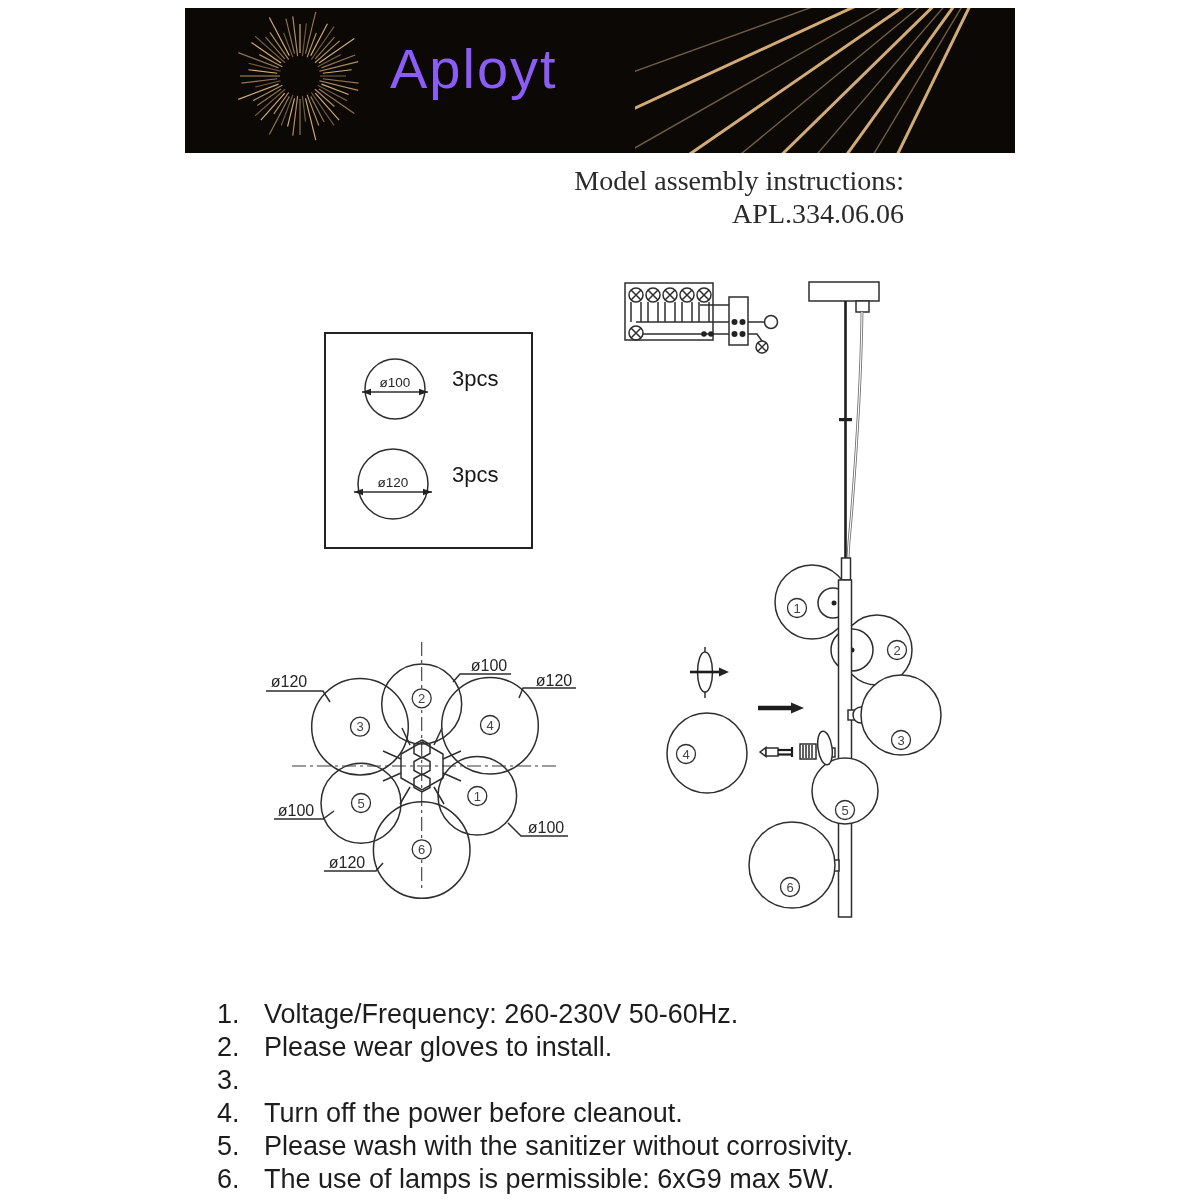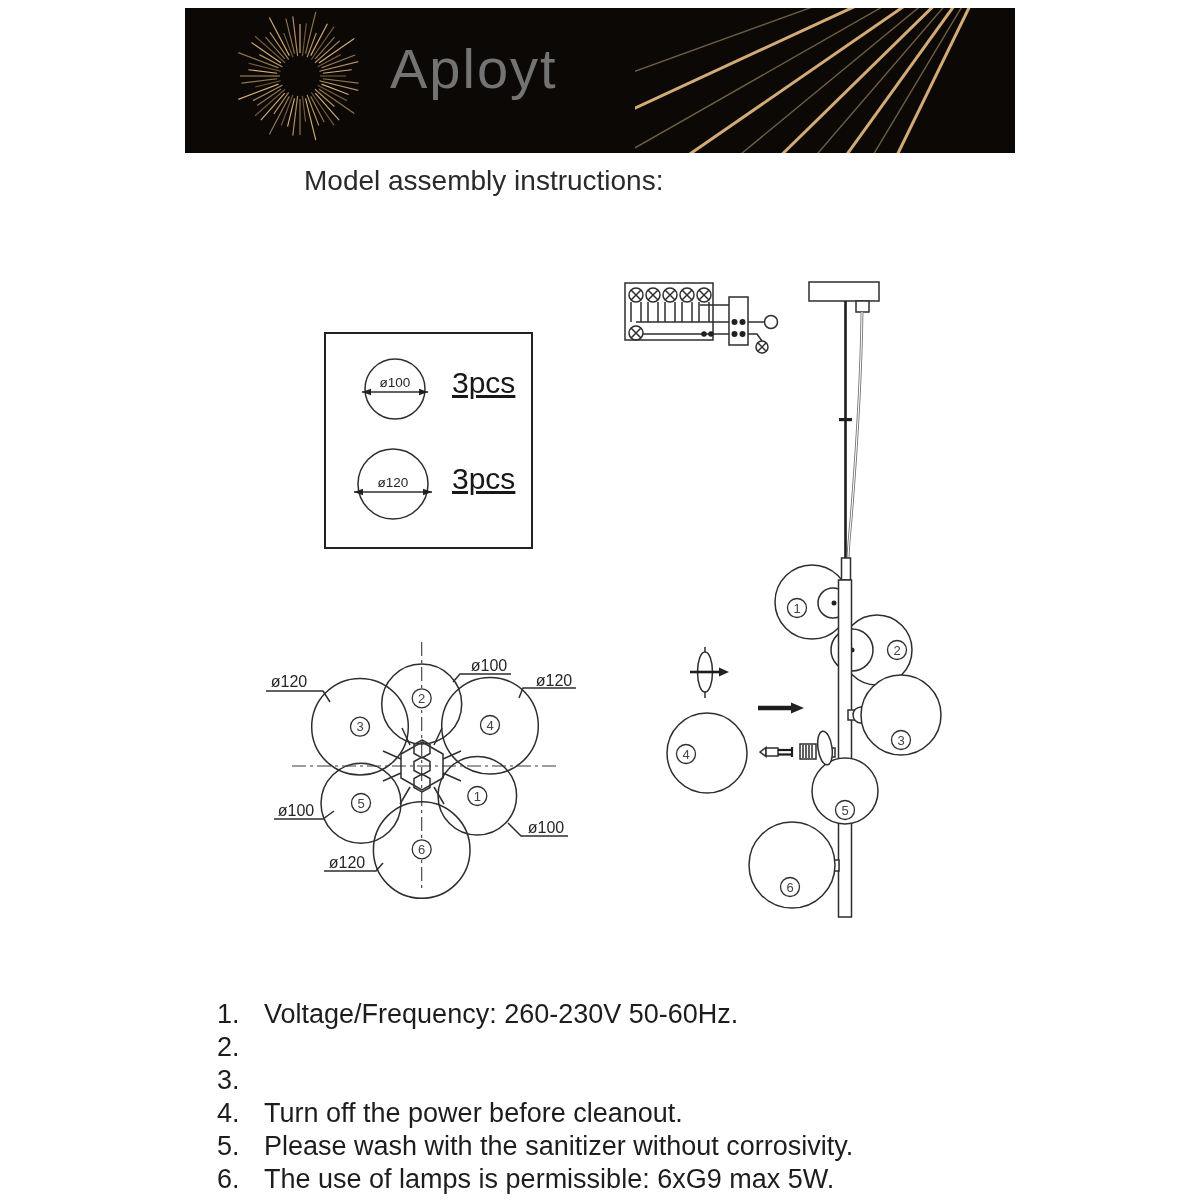--- a/index.html
+++ b/index.html
@@ -1,28 +1,28 @@
 <!DOCTYPE html>
 <html><head>
 <meta charset="utf-8">
 <style>
   html,body{margin:0;padding:0;background:#ffffff;}
   #page{position:relative;width:1200px;height:1200px;background:#ffffff;overflow:hidden;
         font-family:"Liberation Sans", sans-serif;color:#1d1d1d;}
   
   #banner{position:absolute;left:185px;top:8px;width:830px;height:145px;background:#0b0806;overflow:hidden;}
-  #brand-text{position:absolute;left:205px;top:28px;font-size:56px;letter-spacing:2px;color:#737373;font-weight:400;}
+  #brand-text{position:absolute;left:205px;top:28px;font-size:56px;letter-spacing:2px;color:#8b5cf6;font-weight:400;}
   #starburst-svg{position:absolute;left:45px;top:-2px;}
   #fan-svg{position:absolute;right:0;top:0;}
   
-  #title-block{position:absolute;left:304px;top:164px;width:600px;text-align:left;line-height:33px;}
+  #title-block{position:absolute;left:304px;top:164px;width:600px;text-align:right;line-height:33px;font-family:Liberation Serif, serif;}
   .title-line{font-size:28px;color:#2a2a2a;}
   
   #parts-box{position:absolute;left:324px;top:332px;width:205px;height:213px;border:2px solid #222;}
-  .qty-label{position:absolute;font-size:30px;font-weight:500;color:#181818;text-decoration:underline;}
+  .qty-label{position:absolute;font-size:22px;font-weight:500;color:#181818;}
   #qty-1{left:126px;top:32px;}
   #qty-2{left:126px;top:128px;}
   
   #topview-svg{position:absolute;left:250px;top:635px;}
   #sideview-svg{position:absolute;left:615px;top:270px;}
   
   #instructions{position:absolute;left:215px;top:998px;width:840px;}
   .instr-row{display:flex;font-size:27px;line-height:33px;color:#1d1d1d;}
   .instr-num{width:47px;flex:0 0 47px;padding-left:2px;}
   
@@ -105,20 +105,21 @@
         <line x1="325.56064791367544" y1="-35.01569788472297" x2="-110.40724170038624" y2="324.3684965722138" stroke="#8f7a58" stroke-width="1.4" opacity="0.75"></line>
         <line x1="322.7274997306057" y1="-38.76859402207941" x2="-142.34454849135386" y2="282.06312193292297" stroke="#d3ab77" stroke-width="3" opacity="1"></line>
         <line x1="320.22526670589946" y1="-42.74977323621759" x2="-170.5515389516786" y2="237.18437442809255" stroke="#8f7a58" stroke-width="1.4" opacity="0.75"></line>
         <line x1="318.07223868069" y1="-46.93013546546024" x2="-194.82203669040337" y2="190.06029111662997" stroke="#d3ab77" stroke-width="3" opacity="1"></line>
         <line x1="316.284153014427" y1="-51.27912473828223" x2="-214.97863874645964" y2="141.03532113209124" stroke="#8f7a58" stroke-width="1.4" opacity="0.75"></line>
       </svg>
   </div>
 
   <div id="title-block">
     <div class="title-line">Model assembly instructions:</div>
+    <div class="title-line">APL.334.06.06</div>
   </div>
 
   <div id="parts-box">
     <svg width="205" height="213" viewBox="0 0 205 213">
 
       <g>
         <circle class="ln" cx="69" cy="55" r="30"></circle>
         <line class="ln" x1="36" y1="58" x2="102" y2="58"></line>
         <polygon class="blk" points="36,58 45,54.8 45,61.2"></polygon>
         <polygon class="blk" points="102,58 93,54.8 93,61.2"></polygon>
@@ -339,20 +340,21 @@
     </g>
   </svg>
 
   <div id="instructions">
     <div class="instr-row">
       <span class="instr-num">1.</span>
       <span class="instr-text">Voltage/Frequency: 260-230V 50-60Hz.</span>
     </div>
     <div class="instr-row">
       <span class="instr-num">2.</span>
+      <span class="instr-text">Please wear gloves to install.</span>
     </div>
     <div class="instr-row">
       <span class="instr-num">3.</span>
     </div>
     <div class="instr-row">
       <span class="instr-num">4.</span>
       <span class="instr-text">Turn off the power before cleanout.</span>
     </div>
     <div class="instr-row">
       <span class="instr-num">5.</span>

